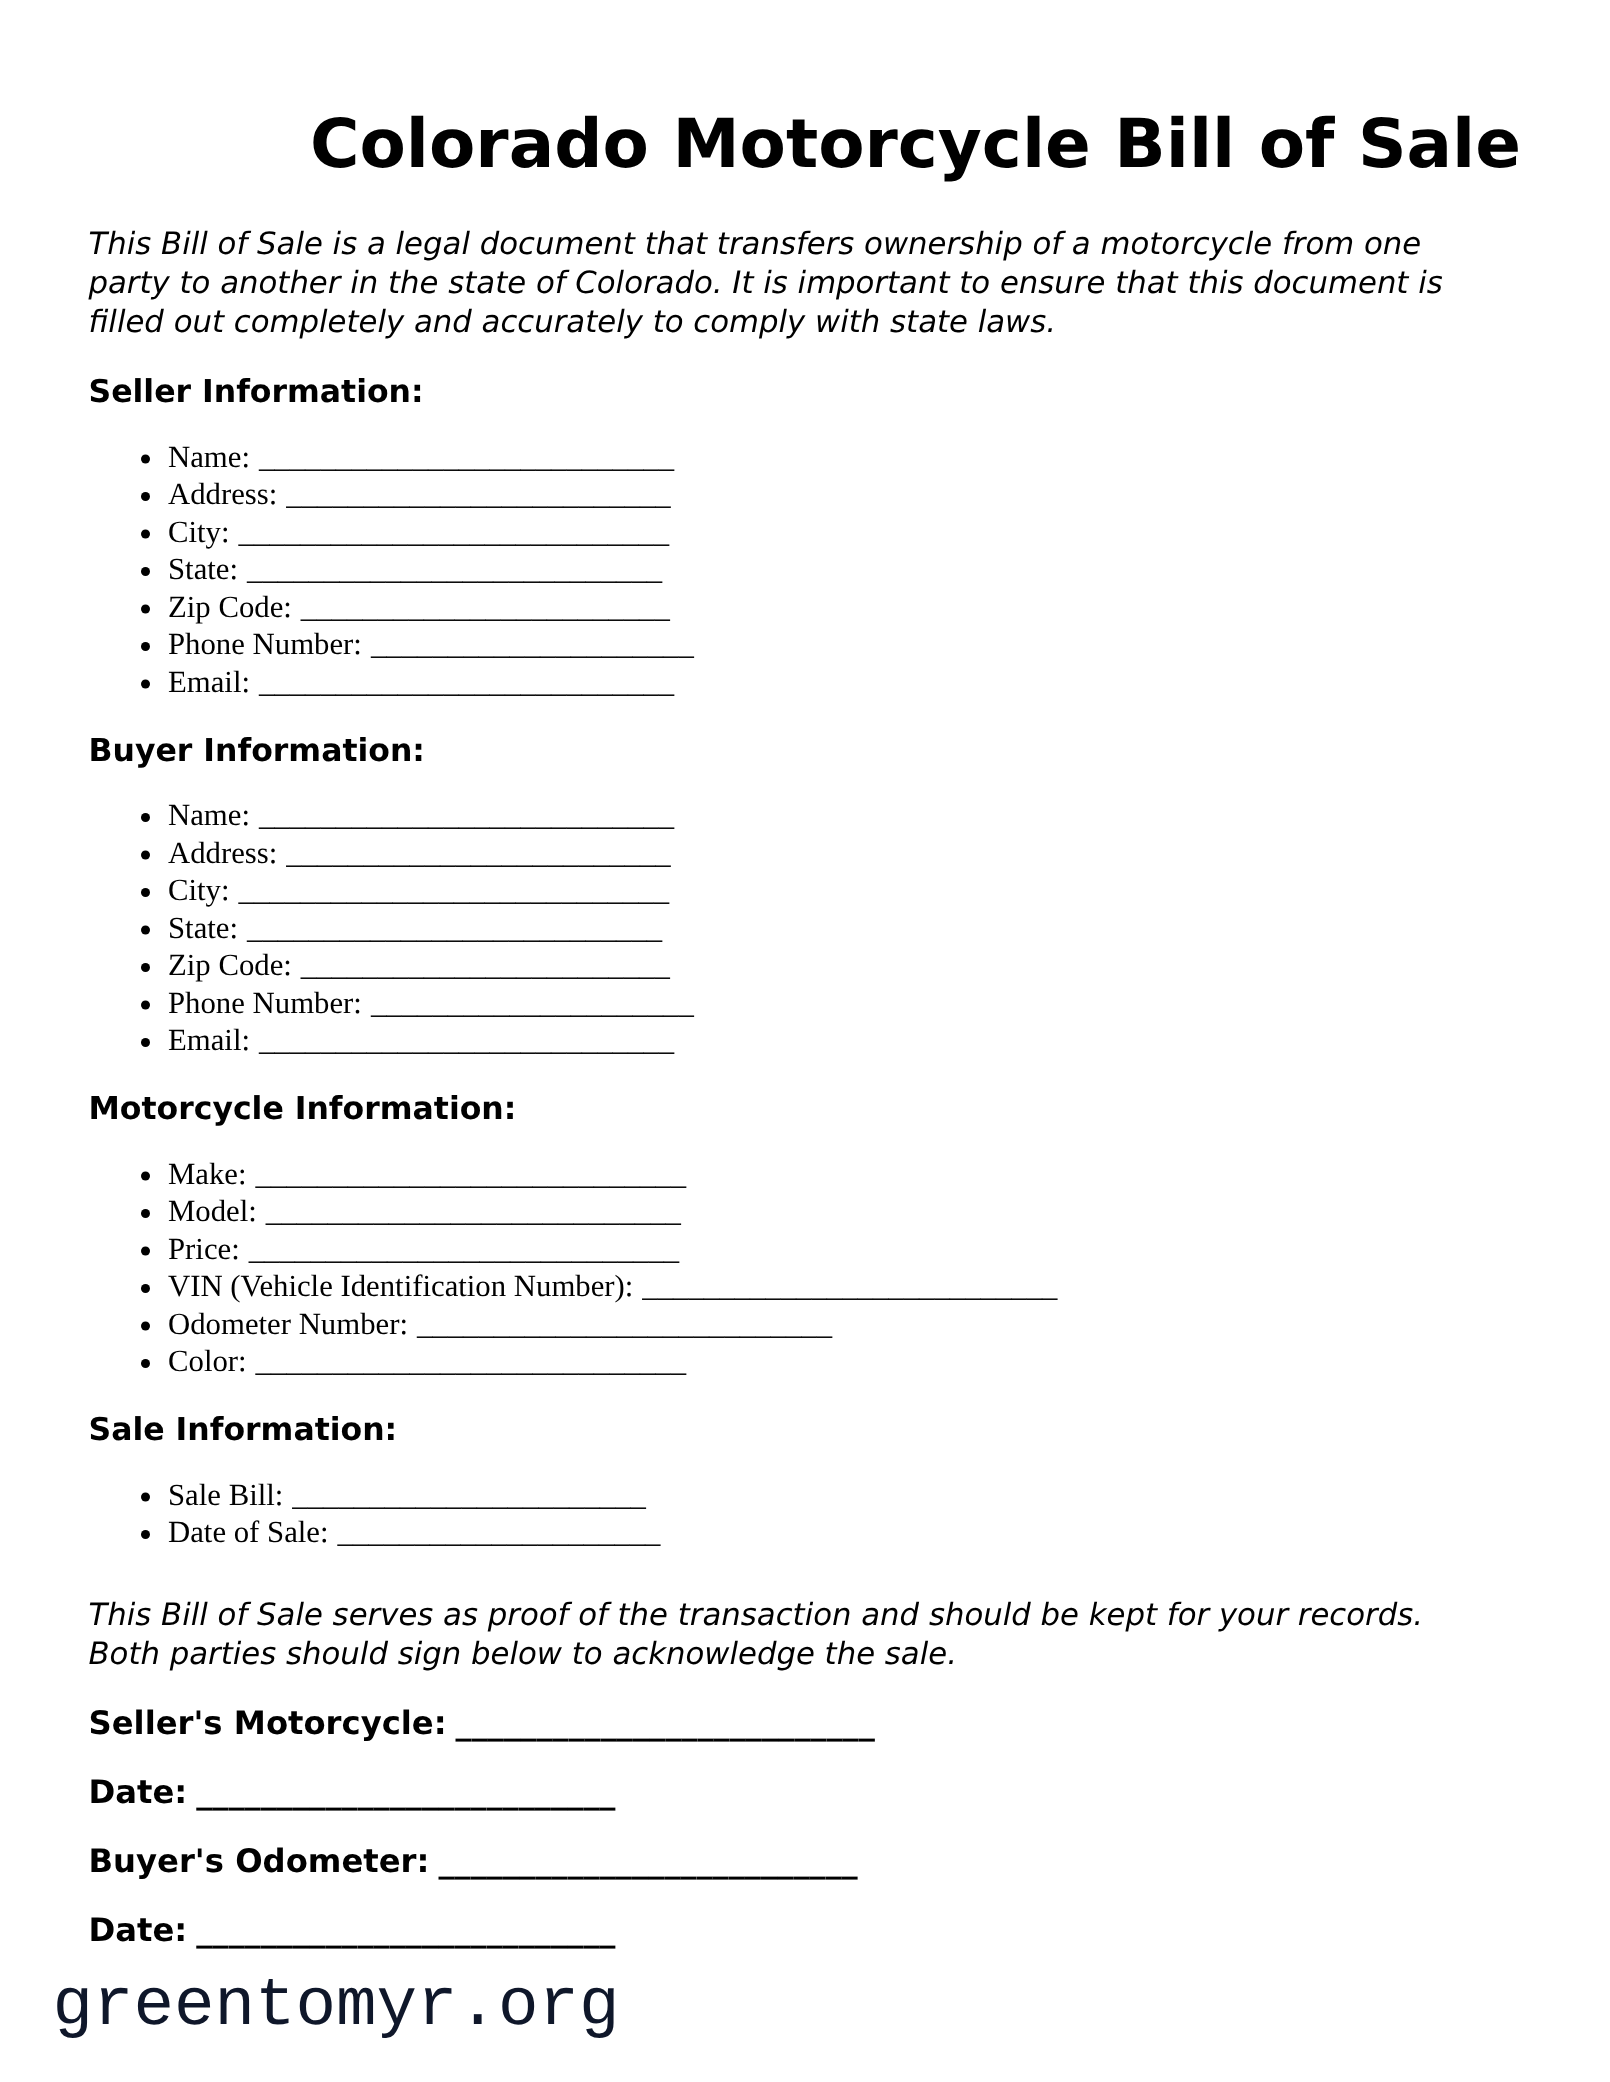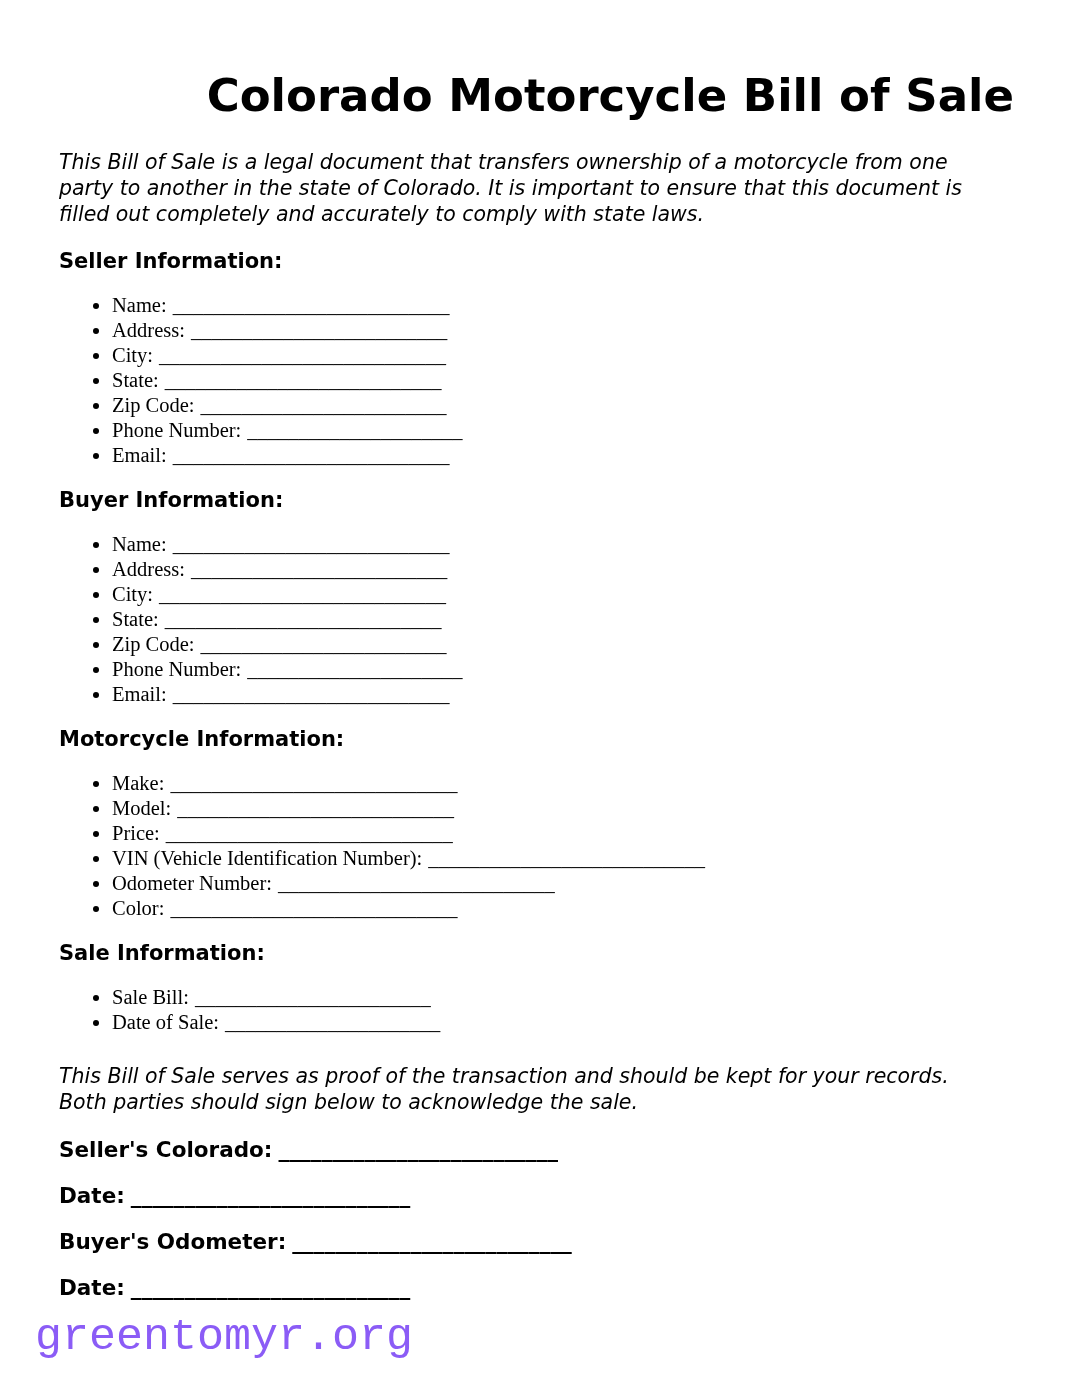--- a/index.html
+++ b/index.html
@@ -50,21 +50,21 @@
     font-weight: bold;
     font-size: 21.5px;
   }
   .watermark {
     position: absolute;
     left: 35px;
     top: 1312px;
     font-family: "Liberation Mono", monospace;
     font-size: 45px;
     font-weight: normal;
-    color: #8b5cf6;
+    color: #0f172a;
     letter-spacing: 0;
   }
 </style>
 </head>
 <body>
 
 <h1>Colorado Motorcycle Bill of Sale</h1>
 
 <p class="para">This Bill of Sale is a legal document that transfers ownership of a motorcycle from one
 party to another in the state of Colorado. It is important to ensure that this document is
@@ -104,18 +104,18 @@
 
 <h2>Sale Information:</h2>
 <ul class="fields">
   <li><span>Sale Bill:</span><span class="blank">_______________________</span></li>
   <li><span>Date of Sale:</span><span class="blank">_____________________</span></li>
 </ul>
 
 <p class="para closing">This Bill of Sale serves as proof of the transaction and should be kept for your records.
 Both parties should sign below to acknowledge the sale.</p>
 
-<p class="sig-row"><span>Seller's Colorado:</span><span class="blank">__________________________</span></p>
+<p class="sig-row"><span>Seller's Motorcycle:</span><span class="blank">__________________________</span></p>
 <p class="sig-row"><span>Date:</span><span class="blank">__________________________</span></p>
 <p class="sig-row"><span>Buyer's Odometer:</span><span class="blank">__________________________</span></p>
 <p class="sig-row"><span>Date:</span><span class="blank">__________________________</span></p>
 
 <div class="watermark">greentomyr.org</div>
 
 </body></html>

